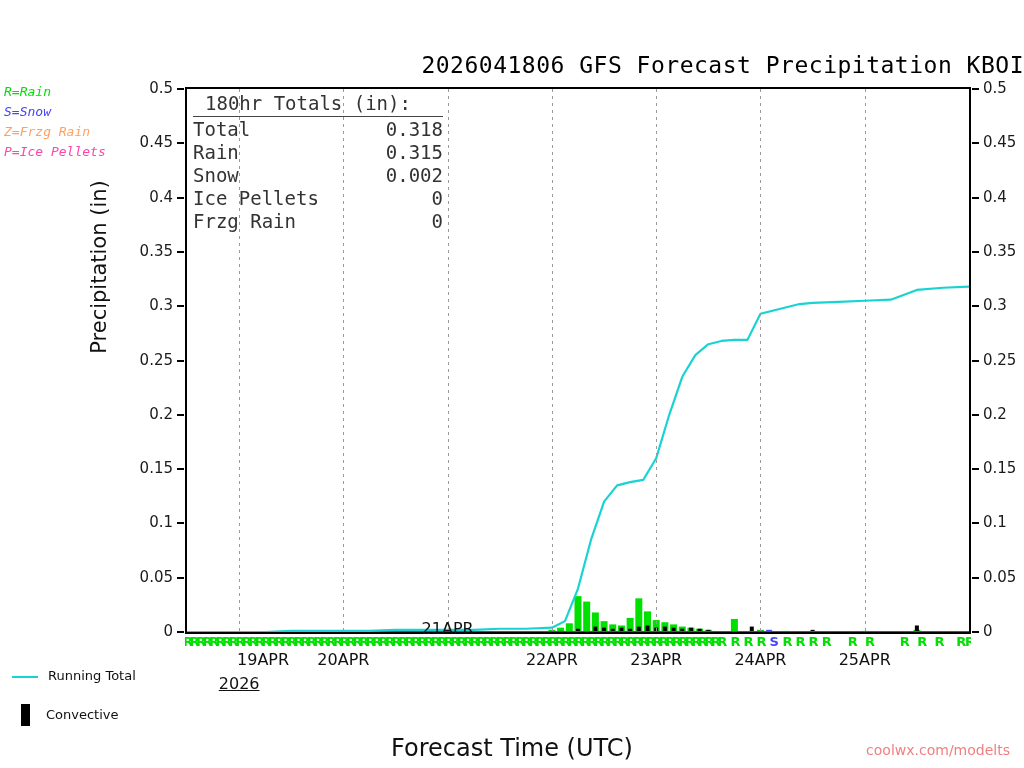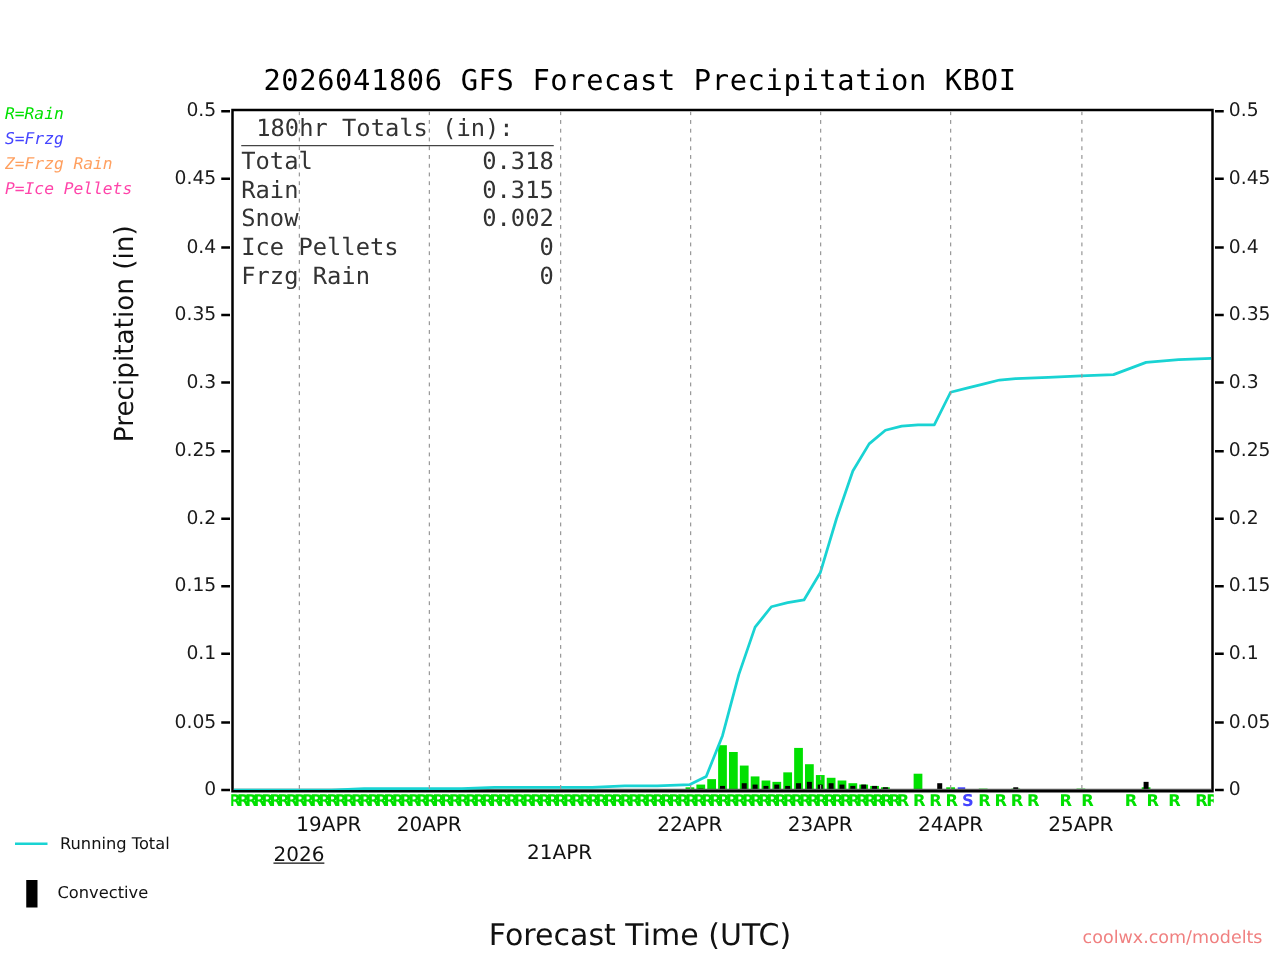--- a/index.html
+++ b/index.html
@@ -4,21 +4,21 @@
 <style>
   html,body{margin:0;padding:0;}
   body{
     width:1024px;height:768px;background:#ffffff;
     font-family:"DejaVu Sans","Liberation Sans",sans-serif;
     overflow:hidden;position:relative;
   }
   .abs{position:absolute;}
   
   #chart-title{
-    left:0;top:52px;width:1024px;text-align:center;
+    left:0;top:52px;width:1024px;text-align:right;
     font-size:23px;color:#000;letter-spacing:.5px;
     font-family:"DejaVu Sans Mono","Liberation Mono",monospace;
     white-space:nowrap;
   }
   
   #ptype-legend{left:4px;top:82px;width:150px;
     font-family:"DejaVu Sans Mono","Liberation Mono",monospace;font-size:13px;line-height:20px;}
   #ptype-legend div{white-space:nowrap;font-style:italic;}
   
   #plot-frame{
@@ -77,21 +77,21 @@
   #watermark{right:14px;top:742px;font-size:14px;color:#f08080;
     font-family:"DejaVu Sans","Liberation Sans",sans-serif;}
 </style>
 </head>
 <body>
 
 <div class="abs" id="chart-title">2026041806 GFS Forecast Precipitation KBOI</div>
 
 <div class="abs" id="ptype-legend">
   <div style="color:#00e000">R=Rain</div>
-  <div style="color:#4444ff">S=Frzg</div>
+  <div style="color:#4444ff">S=Snow</div>
   <div style="color:#ffa060">Z=Frzg Rain</div>
   <div style="color:#ff44aa">P=Ice Pellets</div>
 </div>
 
 <div class="abs" id="y-axis-title">Precipitation (in)</div>
 
 <div class="abs" id="plot-frame">
   <div id="plot-inner">
 
     <svg id="chart-svg" width="782" height="543">
@@ -319,21 +319,21 @@
     <div class="tickmark" style="left: 177px; top: 142.3px;"></div>
     <div class="ytick" style="left: 983px; top: 133.3px;">0.45</div>
     <div class="tickmark" style="left: 972px; top: 142.3px;"></div>
     <div class="ytick" style="left: 0px; width: 173px; text-align: right; top: 79px;">0.5</div>
     <div class="tickmark" style="left: 177px; top: 88px;"></div>
     <div class="ytick" style="left: 983px; top: 79px;">0.5</div>
     <div class="tickmark" style="left: 972px; top: 88px;"></div>
     <div class="xtick" style="left: 189.133px; width: 100px; top: 650px; text-align: right;">19APR</div>
     <div class="xtick" style="left: 189.133px; width: 100px; top: 674px; text-decoration: underline;">2026</div>
     <div class="xtick" style="left: 293.4px; width: 100px; top: 650px;">20APR</div>
-    <div class="xtick" style="left: 397.667px; width: 100px; top: 672px;">21APR</div>
+    <div class="xtick" style="left: 397.667px; width: 100px; top: 619px;">21APR</div>
     <div class="xtick" style="left: 501.933px; width: 100px; top: 650px;">22APR</div>
     <div class="xtick" style="left: 606.2px; width: 100px; top: 650px;">23APR</div>
     <div class="xtick" style="left: 710.467px; width: 100px; top: 650px;">24APR</div>
     <div class="xtick" style="left: 814.733px; width: 100px; top: 650px;">25APR</div>
   </div>
 
 <div class="abs" id="legend-running">
   <span class="swatch-line"></span><span>Running Total</span>
 </div>
 <div class="abs" id="legend-conv">

